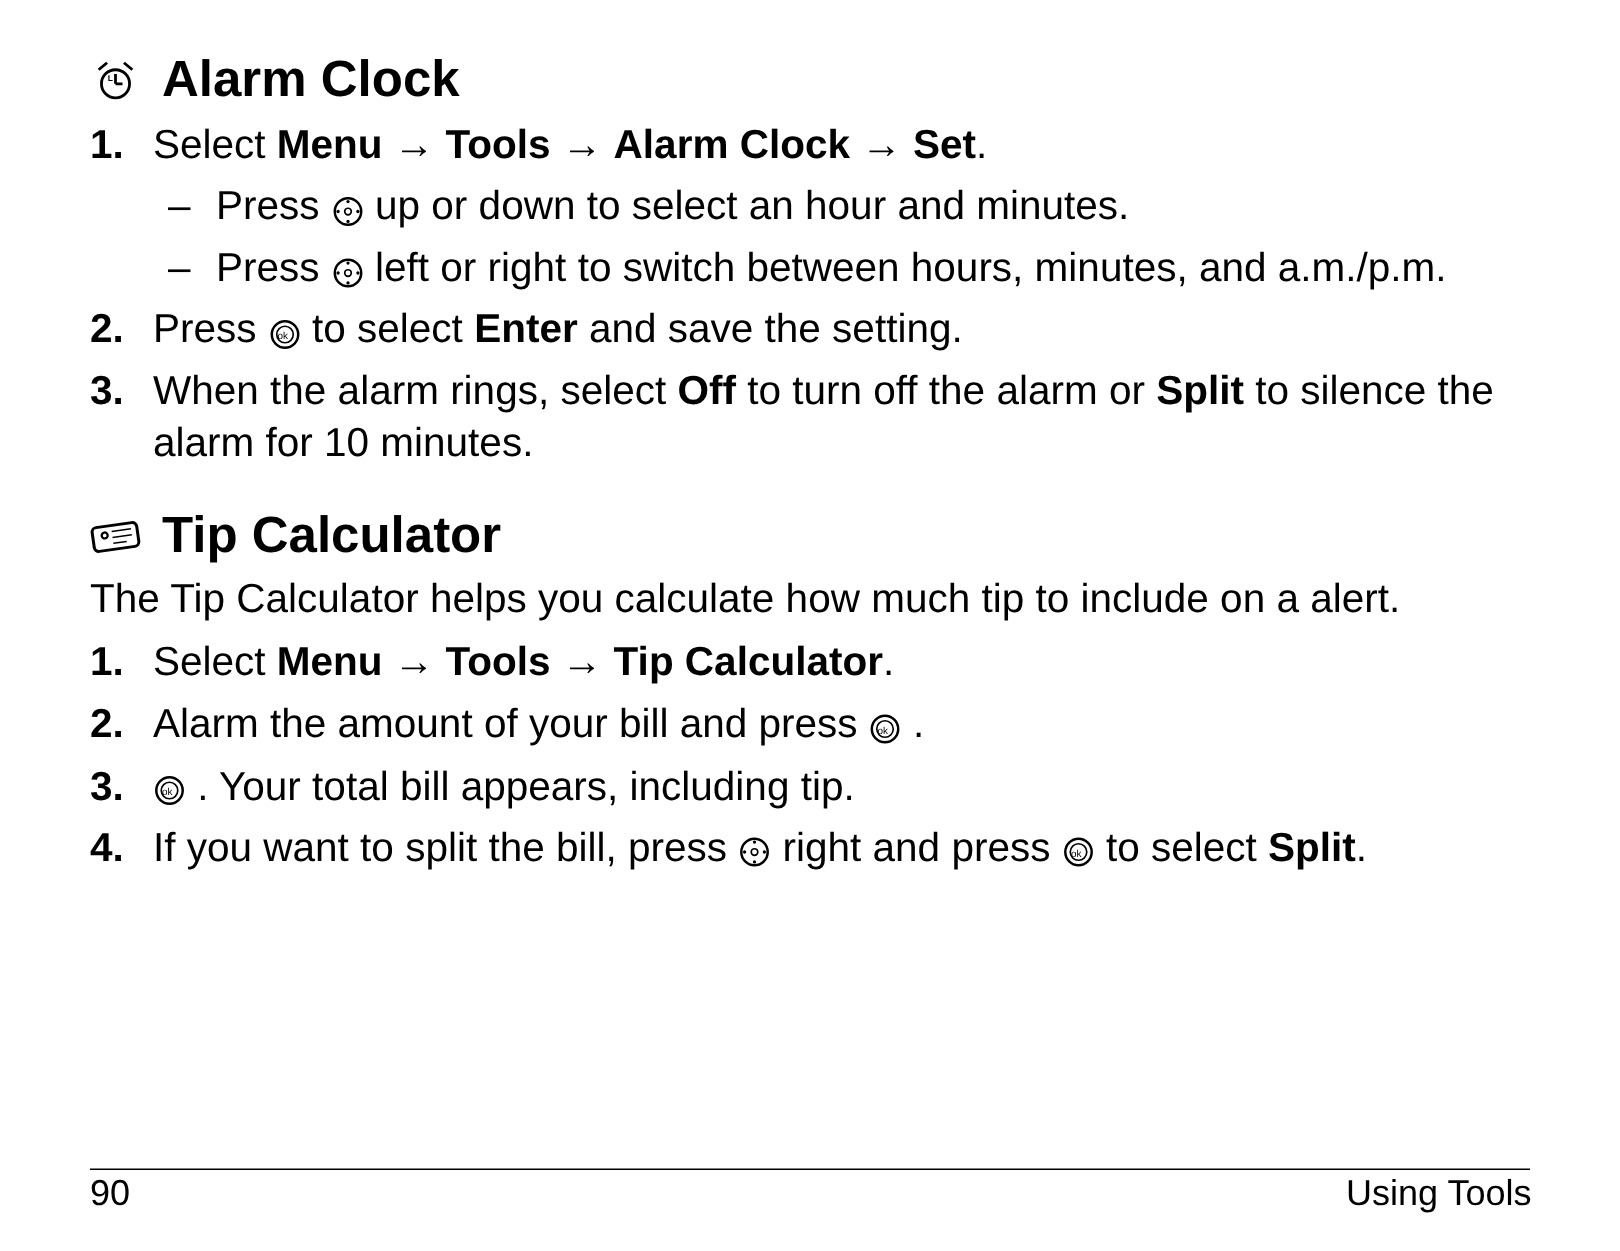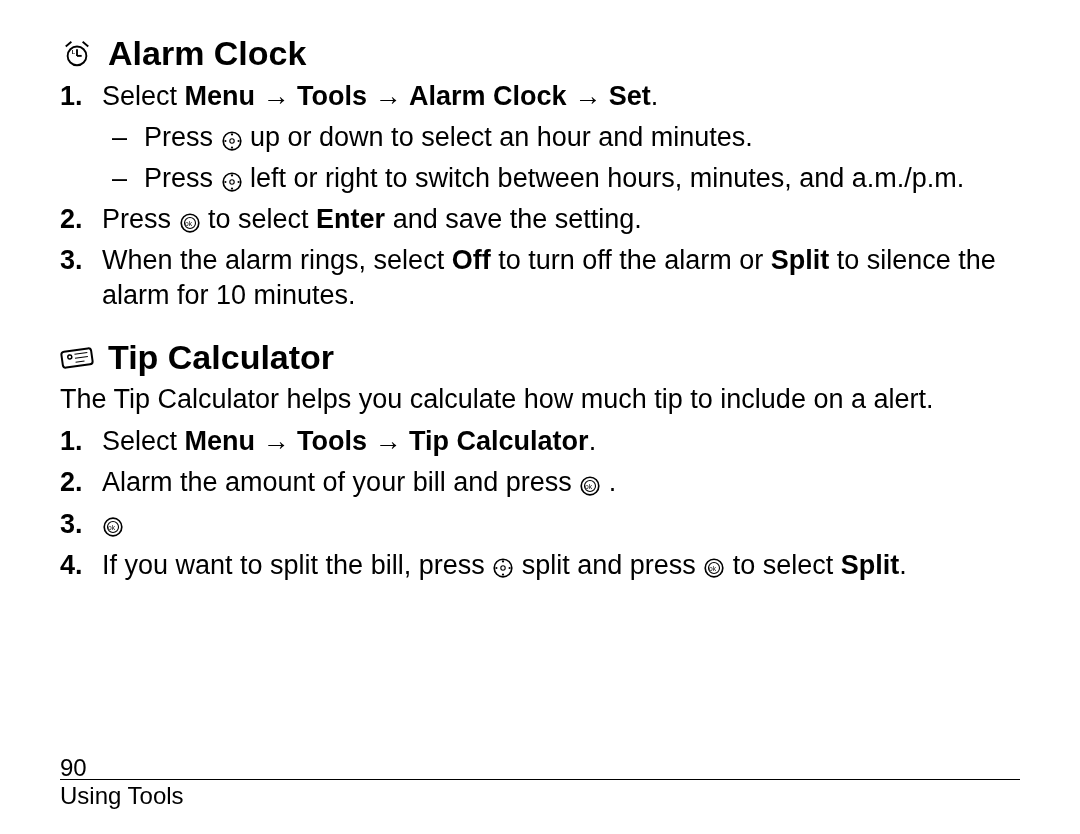--- a/index.html
+++ b/index.html
@@ -88,26 +88,25 @@
     left: 60px;
     right: 60px;
     bottom: 48px;
     border: none;
     border-top: 1px solid #000;
     margin: 0;
   }
   .footer {
     position: absolute;
     left: 60px;
-    right: 48px;
+    right: 59px;
     bottom: 18px;
     display: flex;
     justify-content: space-between;
     font-size: 24px;
-    flex-direction: column;
   }
 </style>
 </head>
 <body>
 
 <div class="page">
 
   <div class="section-heading">
     <span class="icon">
       <svg viewBox="0 0 32 32" width="30" height="30">
@@ -185,31 +184,31 @@
             <circle cx="10" cy="10" r="8" fill="none" stroke="#000" stroke-width="1.5"></circle>
             <circle cx="10" cy="10" r="5" fill="none" stroke="#000" stroke-width="1"></circle>
             <text x="5.5" y="13" font-size="6" font-family="Arial">ok</text>
           </svg></span><span> .</span>
     </li>
     <li>
       <span class="inline-icon"><svg viewBox="0 0 20 20">
             <circle cx="10" cy="10" r="8" fill="none" stroke="#000" stroke-width="1.5"></circle>
             <circle cx="10" cy="10" r="5" fill="none" stroke="#000" stroke-width="1"></circle>
             <text x="5.5" y="13" font-size="6" font-family="Arial">ok</text>
-          </svg></span>
+          </svg></span><span> . Your total bill appears, including tip.</span>
     </li>
     <li>
       <span>If you want to split the bill, press </span><span class="inline-icon"><svg viewBox="0 0 20 20">
             <circle cx="10" cy="10" r="8" fill="none" stroke="#000" stroke-width="1.5"></circle>
             <circle cx="10" cy="10" r="2" fill="none" stroke="#000" stroke-width="1"></circle>
             <circle cx="10" cy="4" r="1" fill="#000"></circle>
             <circle cx="10" cy="16" r="1" fill="#000"></circle>
             <circle cx="4" cy="10" r="1" fill="#000"></circle>
             <circle cx="16" cy="10" r="1" fill="#000"></circle>
-          </svg></span><span> split and press </span><span class="inline-icon"><svg viewBox="0 0 20 20">
+          </svg></span><span> right and press </span><span class="inline-icon"><svg viewBox="0 0 20 20">
             <circle cx="10" cy="10" r="8" fill="none" stroke="#000" stroke-width="1.5"></circle>
             <circle cx="10" cy="10" r="5" fill="none" stroke="#000" stroke-width="1"></circle>
             <text x="5.5" y="13" font-size="6" font-family="Arial">ok</text>
           </svg></span><span> to select </span><span class="b">Split</span><span>.</span>
     </li>
   </ol>
 
   <hr class="footer-rule">
   <div class="footer">
     <span>90</span>

